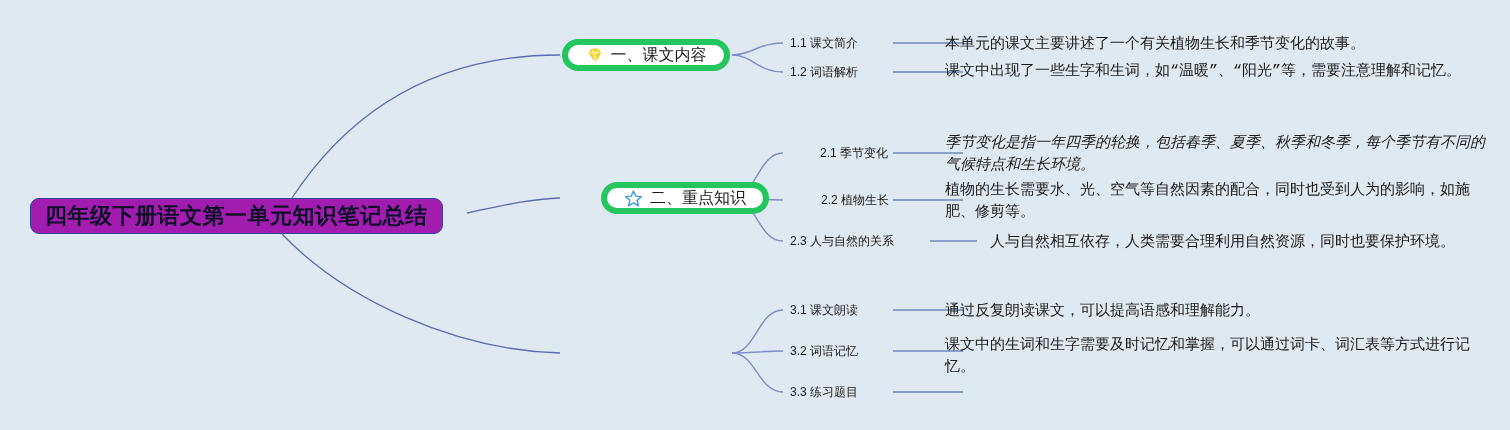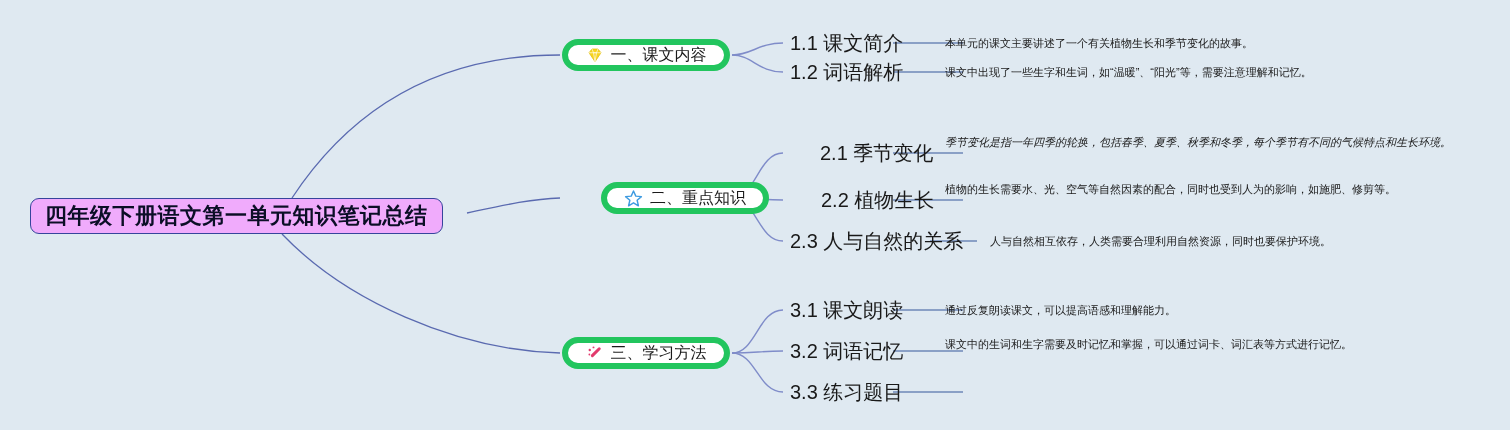--- a/index.html
+++ b/index.html
@@ -9,45 +9,45 @@
   }
   .canvas{
     position:relative;
     width:1510px;height:430px;
     background:#dfe9f1;
     overflow:hidden;
   }
   svg.links{position:absolute;left:0;top:0;width:1510px;height:430px;}
   .root-node{
     position:absolute;left:30px;top:198px;height:36px;
-    background:#f0abfc;border:1px solid #36459c;border-radius:9px;
+    background:#a21caf;border:1px solid #36459c;border-radius:9px;
     display:flex;align-items:center;padding:0 14px;
     font-size:22px;font-weight:bold;color:#0b0e26;letter-spacing:0.5px;
     box-sizing:border-box;white-space:nowrap;
   }
   .branch-node{
     position:absolute;left:562px;width:168px;height:32px;
     background:#ffffff;border:6px solid #22c55e;border-radius:16px;
     display:flex;align-items:center;justify-content:center;gap:7px;
     font-size:16px;color:#1a1a1a;box-sizing:border-box;white-space:nowrap;
   }
   .branch-node .bicon{display:flex;align-items:center;}
   #branch1{top:39px;}
   #branch2{top:182px;margin-left:39px;}
   #branch3{top:337px;}
   .subtopic{
-    position:absolute;left:790px;font-size:20px;color:#191919;
+    position:absolute;left:790px;font-size:12px;color:#191919;
     line-height:19px;white-space:nowrap;
   }
   .desc{
-    position:absolute;left:945px;width:548px;font-size:11px;color:#191919;
+    position:absolute;left:945px;width:548px;font-size:15px;color:#191919;
     line-height:22px;
   }
   #sub-1-1{top:34px;}   #desc-1-1{top:32px;}
-  #sub-1-2{top:63px;}   #desc-1-2{top:61px;}
+  #sub-1-2{top:63px;}   #desc-1-2{top:61px;font-family:Liberation Mono, monospace;}
   #sub-2-1{top:144px;margin-left:30px;}  #desc-2-1{top:131px;font-style:italic;}
   #sub-2-2{top:191px;margin-left:31px;}  #desc-2-2{top:178px;}
   #sub-2-3{top:232px;}  #desc-2-3{top:230px;left:990px;width:520px;}
   #sub-3-1{top:301px;}  #desc-3-1{top:299px;}
   #sub-3-2{top:342px;}  #desc-3-2{top:333px;}
   #sub-3-3{top:383px;}  #desc-3-3{top:381px;}
 </style>
 </head>
 <body>
 
@@ -96,31 +96,20 @@
 
   <div class="branch-node" id="branch2">
     <span class="bicon">
       <svg width="19" height="19" viewBox="0 0 24 24">
         <path d="M12 2.5 L14.9 9 L22 9.6 L16.6 14.2 L18.2 21.2 L12 17.4 L5.8 21.2 L7.4 14.2 L2 9.6 L9.1 9 Z" fill="#ffffff" stroke="#3f9be0" stroke-width="1.8" stroke-linejoin="round"></path>
       </svg>
     </span>
     <span>二、重点知识</span>
   </div>
 
-  <div class="branch-node" id="branch3">
-    <span class="bicon">
-      <svg width="18" height="18" viewBox="0 0 24 24">
-        <rect x="10" y="2" width="4" height="17" rx="2" fill="#e23a6d" transform="rotate(45 12 12)"></rect>
-        <circle cx="5" cy="8" r="1.6" fill="#e23a6d"></circle>
-        <circle cx="10" cy="4.5" r="1.3" fill="#e23a6d"></circle>
-        <circle cx="4.5" cy="14" r="1.2" fill="#e23a6d"></circle>
-      </svg>
-    </span>
-    <span>三、学习方法</span>
-  </div>
 
   <div class="subtopic" id="sub-1-1">1.1 课文简介</div>
   <div class="subtopic" id="sub-1-2">1.2 词语解析</div>
   <div class="subtopic" id="sub-2-1">2.1 季节变化</div>
   <div class="subtopic" id="sub-2-2">2.2 植物生长</div>
   <div class="subtopic" id="sub-2-3">2.3 人与自然的关系</div>
   <div class="subtopic" id="sub-3-1">3.1 课文朗读</div>
   <div class="subtopic" id="sub-3-2">3.2 词语记忆</div>
   <div class="subtopic" id="sub-3-3">3.3 练习题目</div>
 

